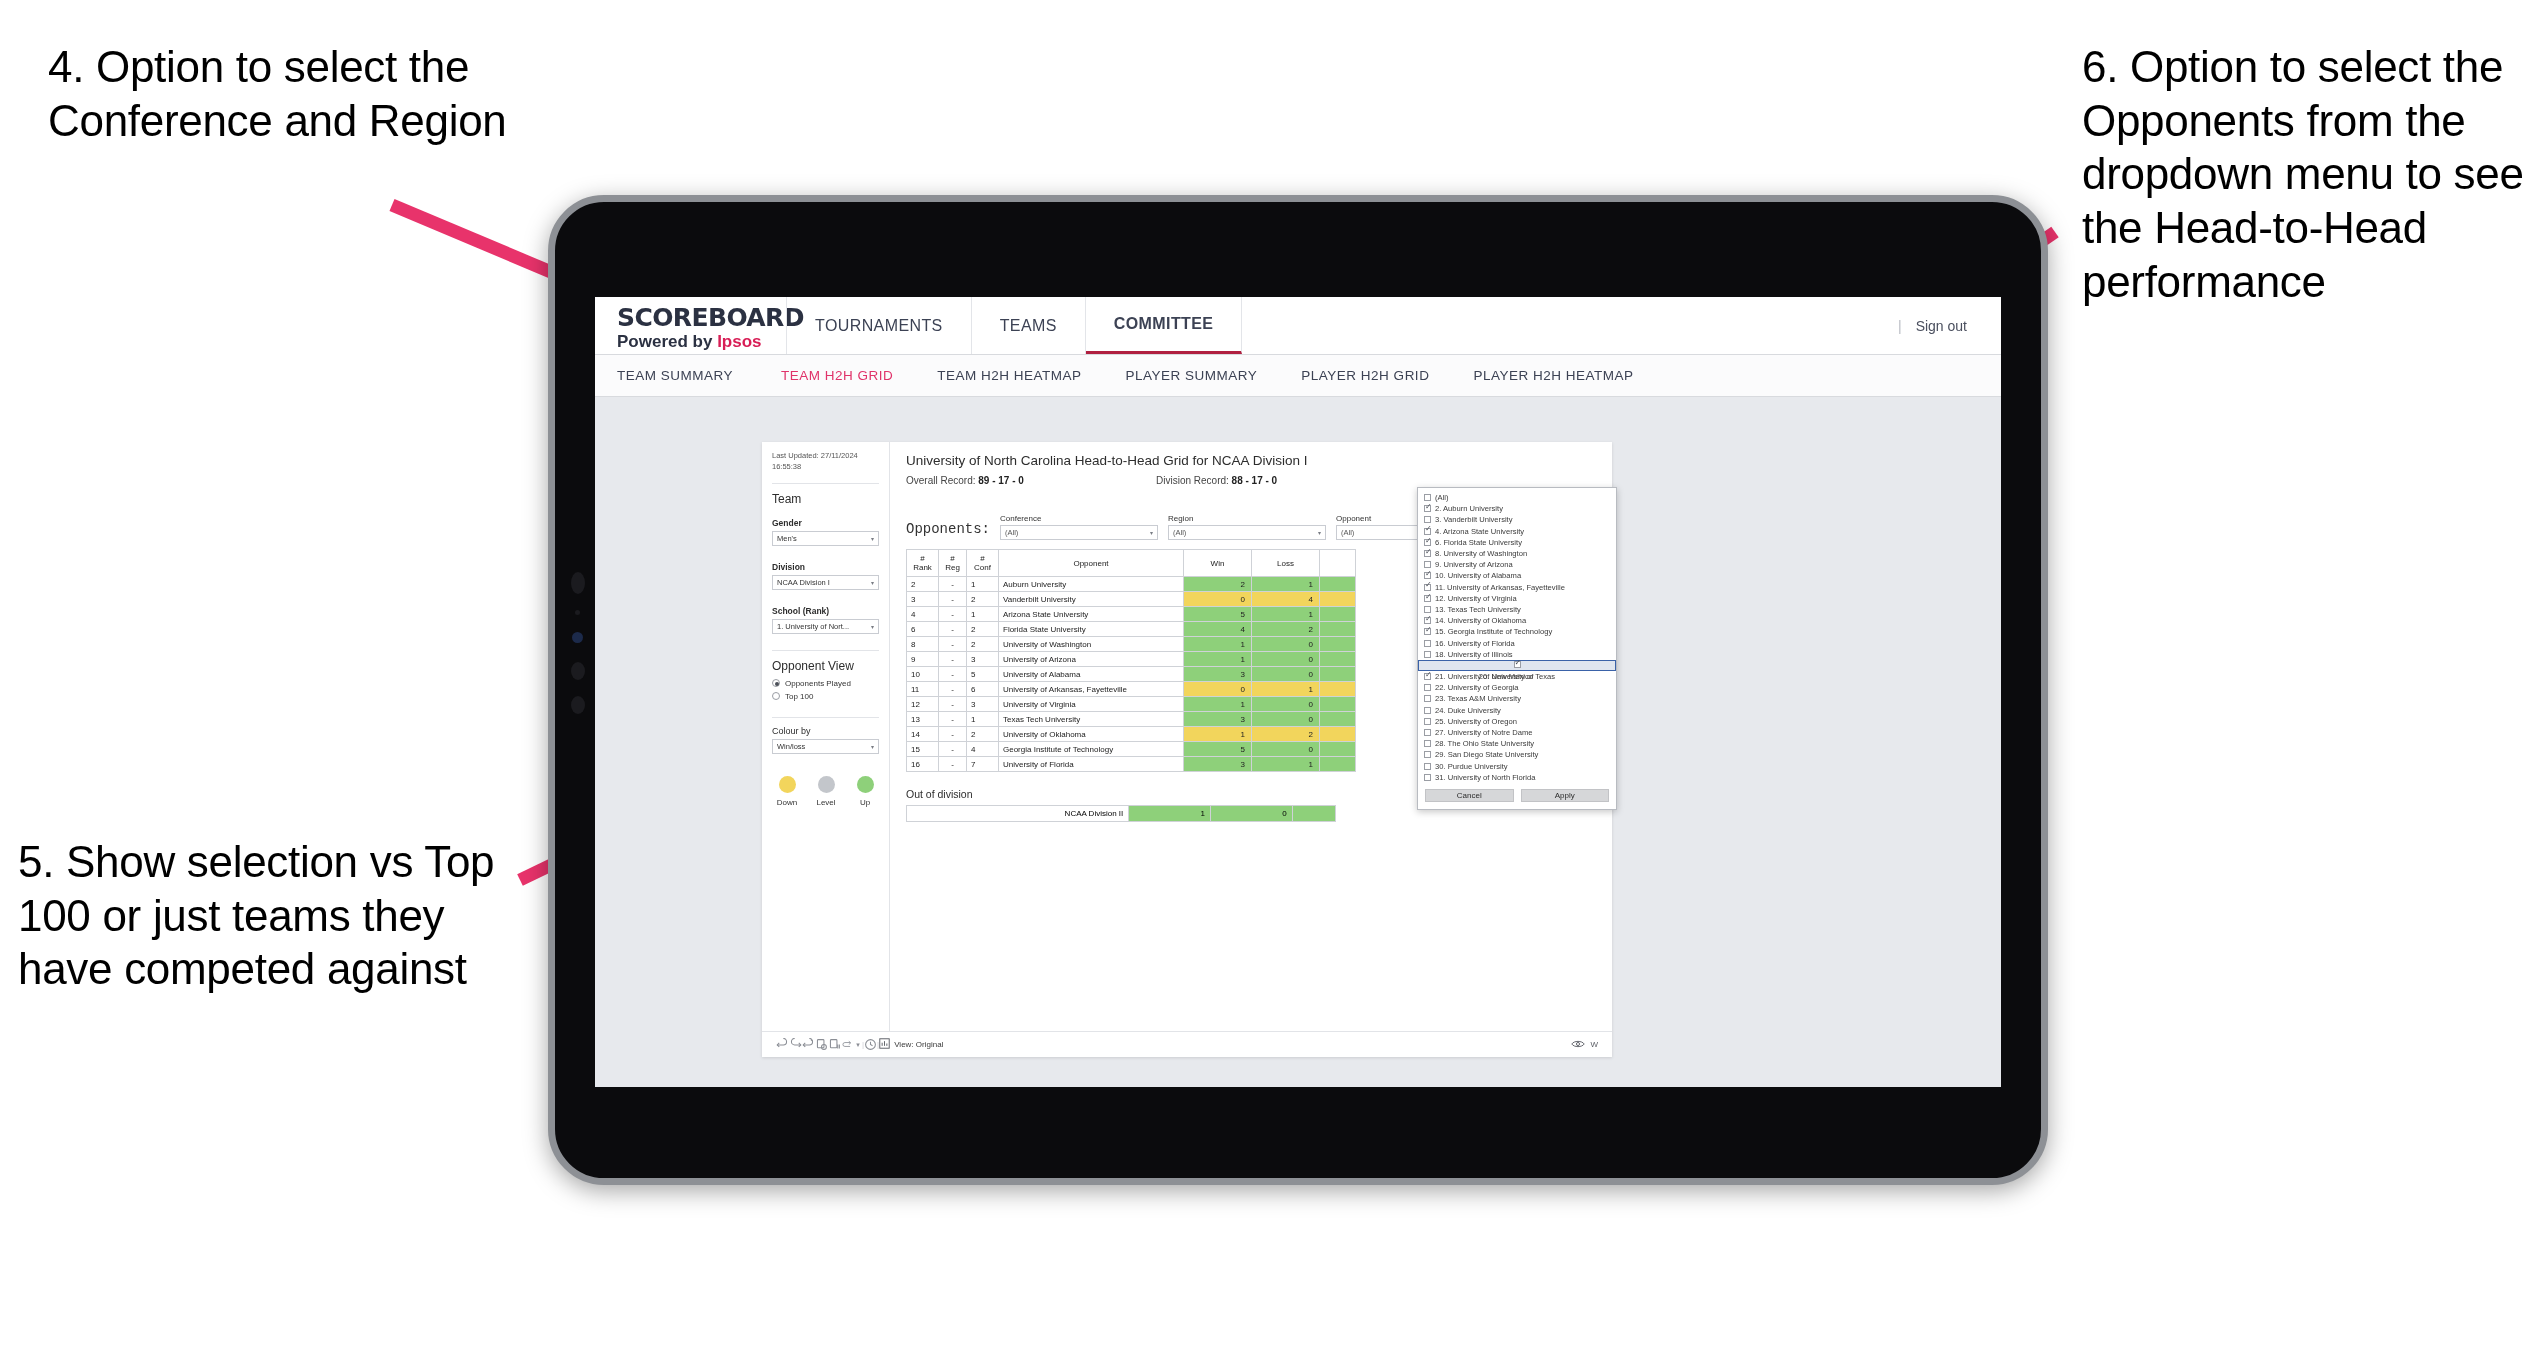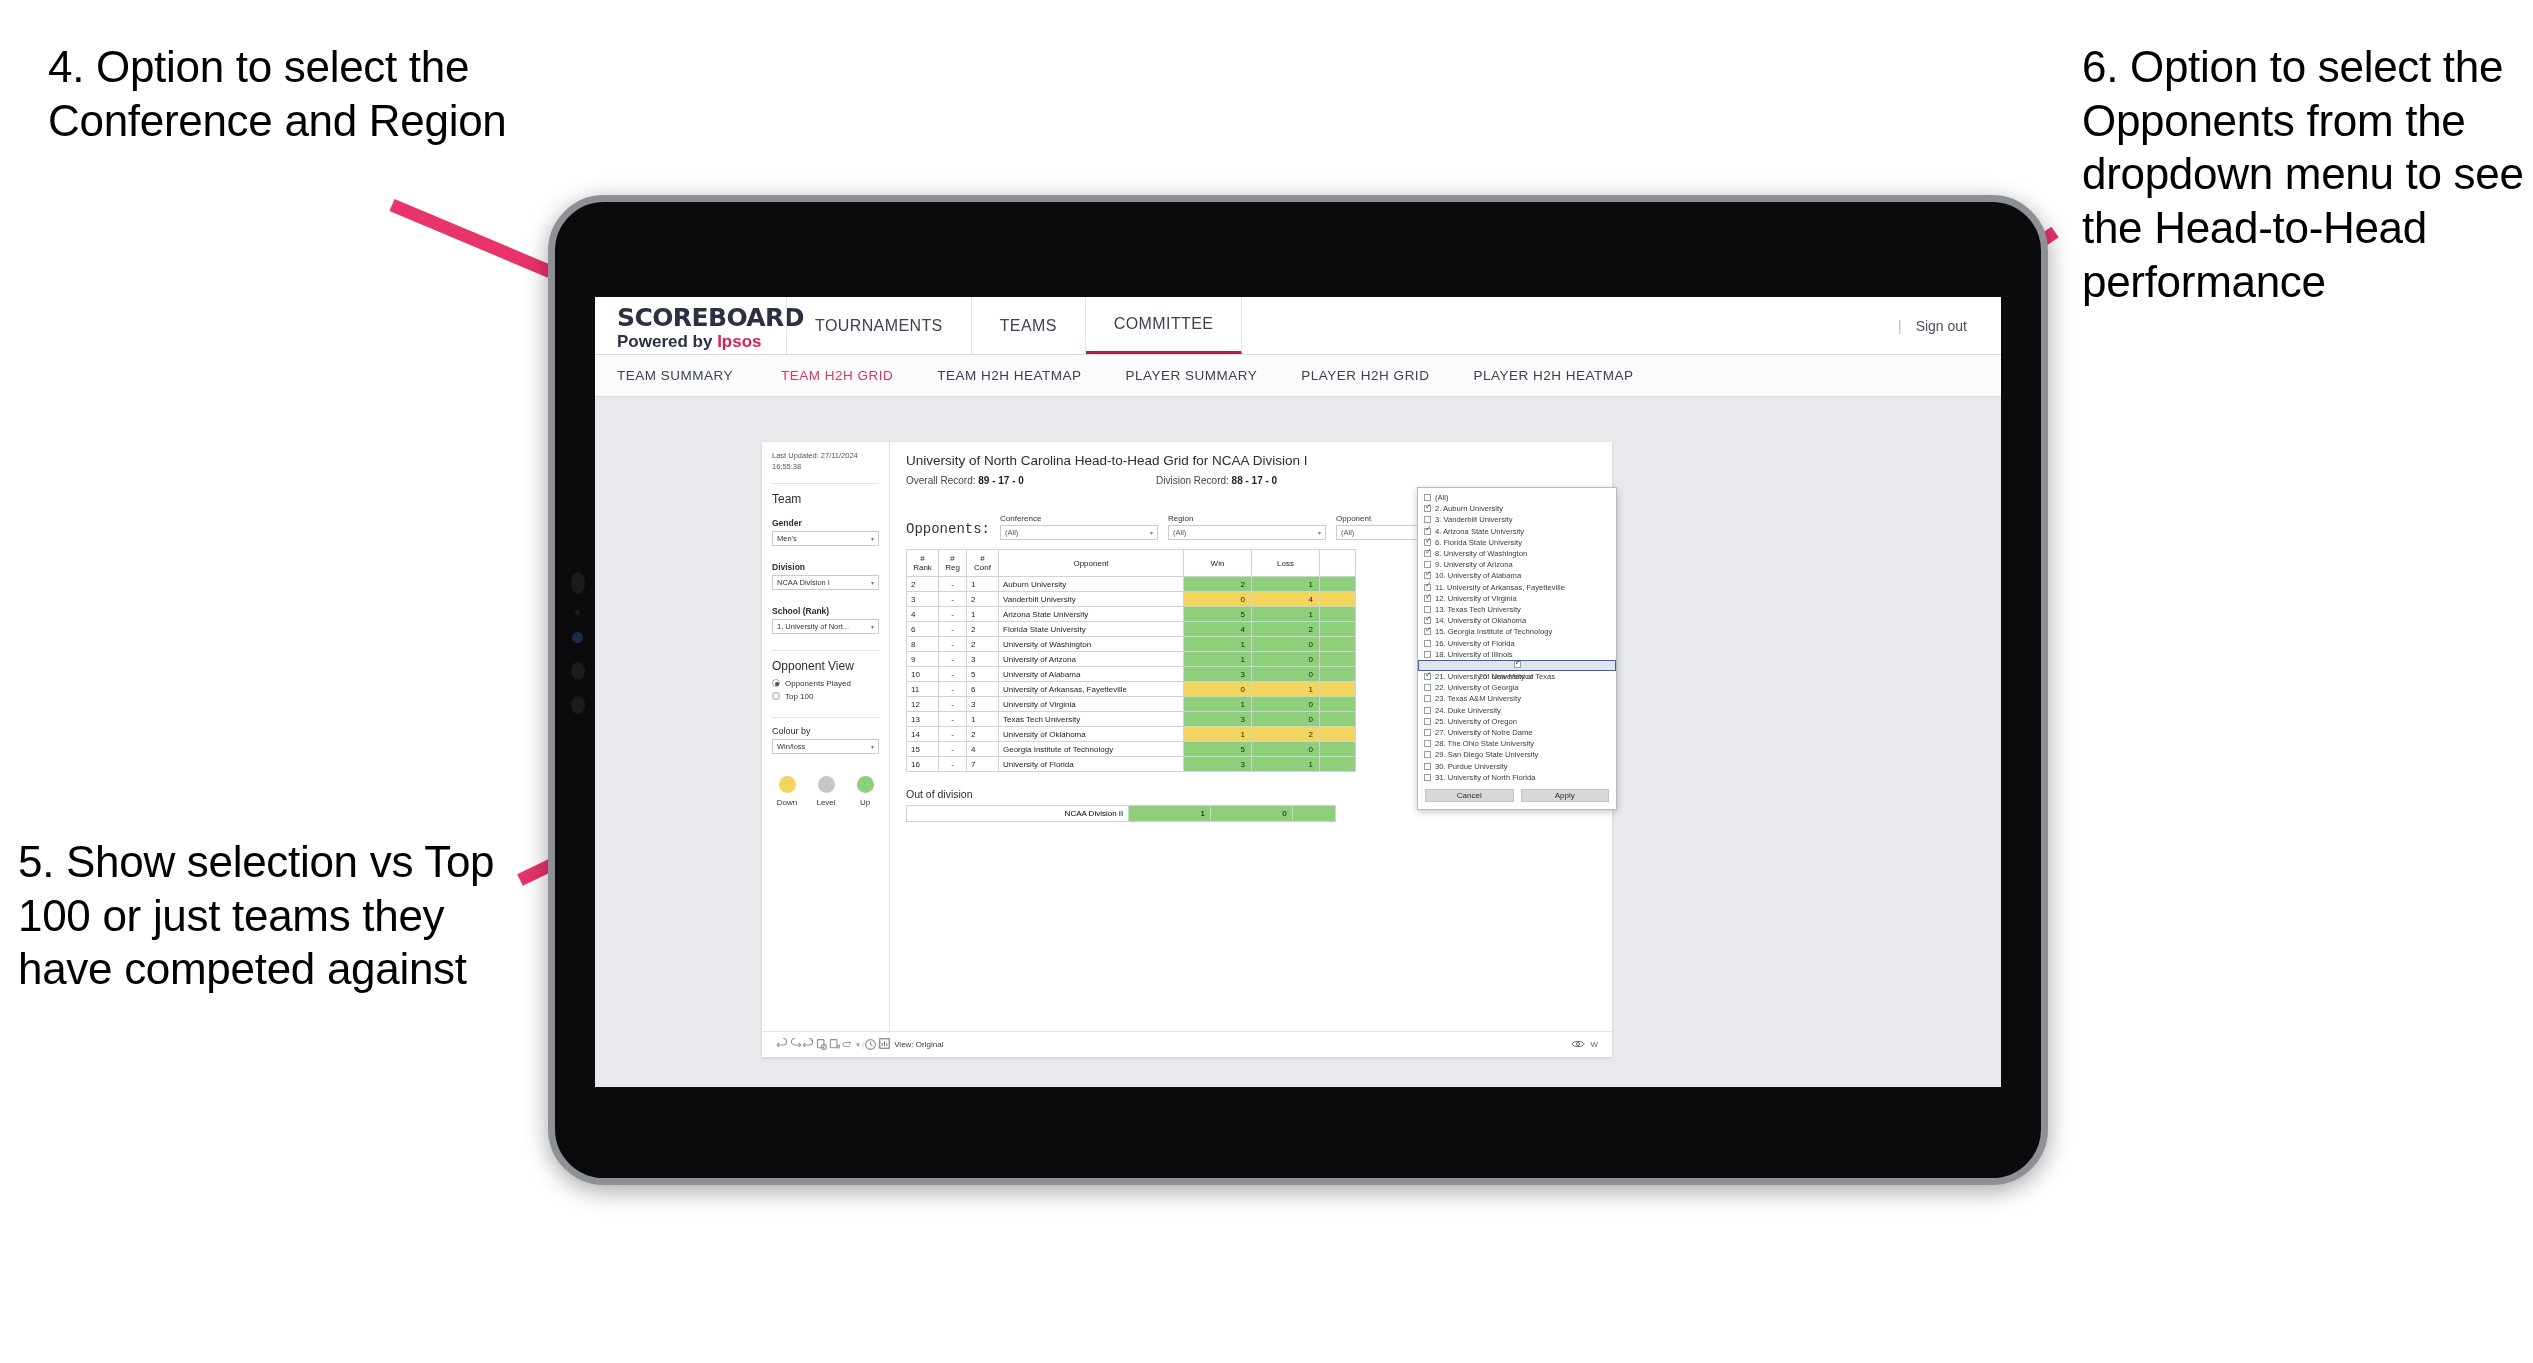--- a/index.html
+++ b/index.html
@@ -63,21 +63,21 @@
   .brand-sub { font-size:17px; color:#2b3142; font-weight:700; margin-top:2px; }
   .brand-sub .accent { color:#d81e56; }
   .navtabs { display:flex; align-items:stretch;margin-left:11px; }
   .navtab {
     display:flex; align-items:center; padding:0 28px;
     font-size:16px; color:#3c4254; letter-spacing:0.4px;
     border-right:1px solid #e3e5e9;
     font-family:"Liberation Sans", sans-serif;
   }
   .navtab:first-child { border-left:1px solid #e3e5e9; }
-  .navtab.active { border-bottom:3px solid #b02040; }
+  .navtab.active { border-bottom:3px solid #b02040;font-weight:bold; }
   .header-right {
     margin-left:auto; display:flex; align-items:center;
     padding-right:34px; font-size:14px; color:#4a4f5e; gap:14px;
   }
   .hr-div { color:#b9bcc4; }
 
   
   .subnav {
     height:42px; background:#fbfbfc;
     display:flex; align-items:center; gap:0;

